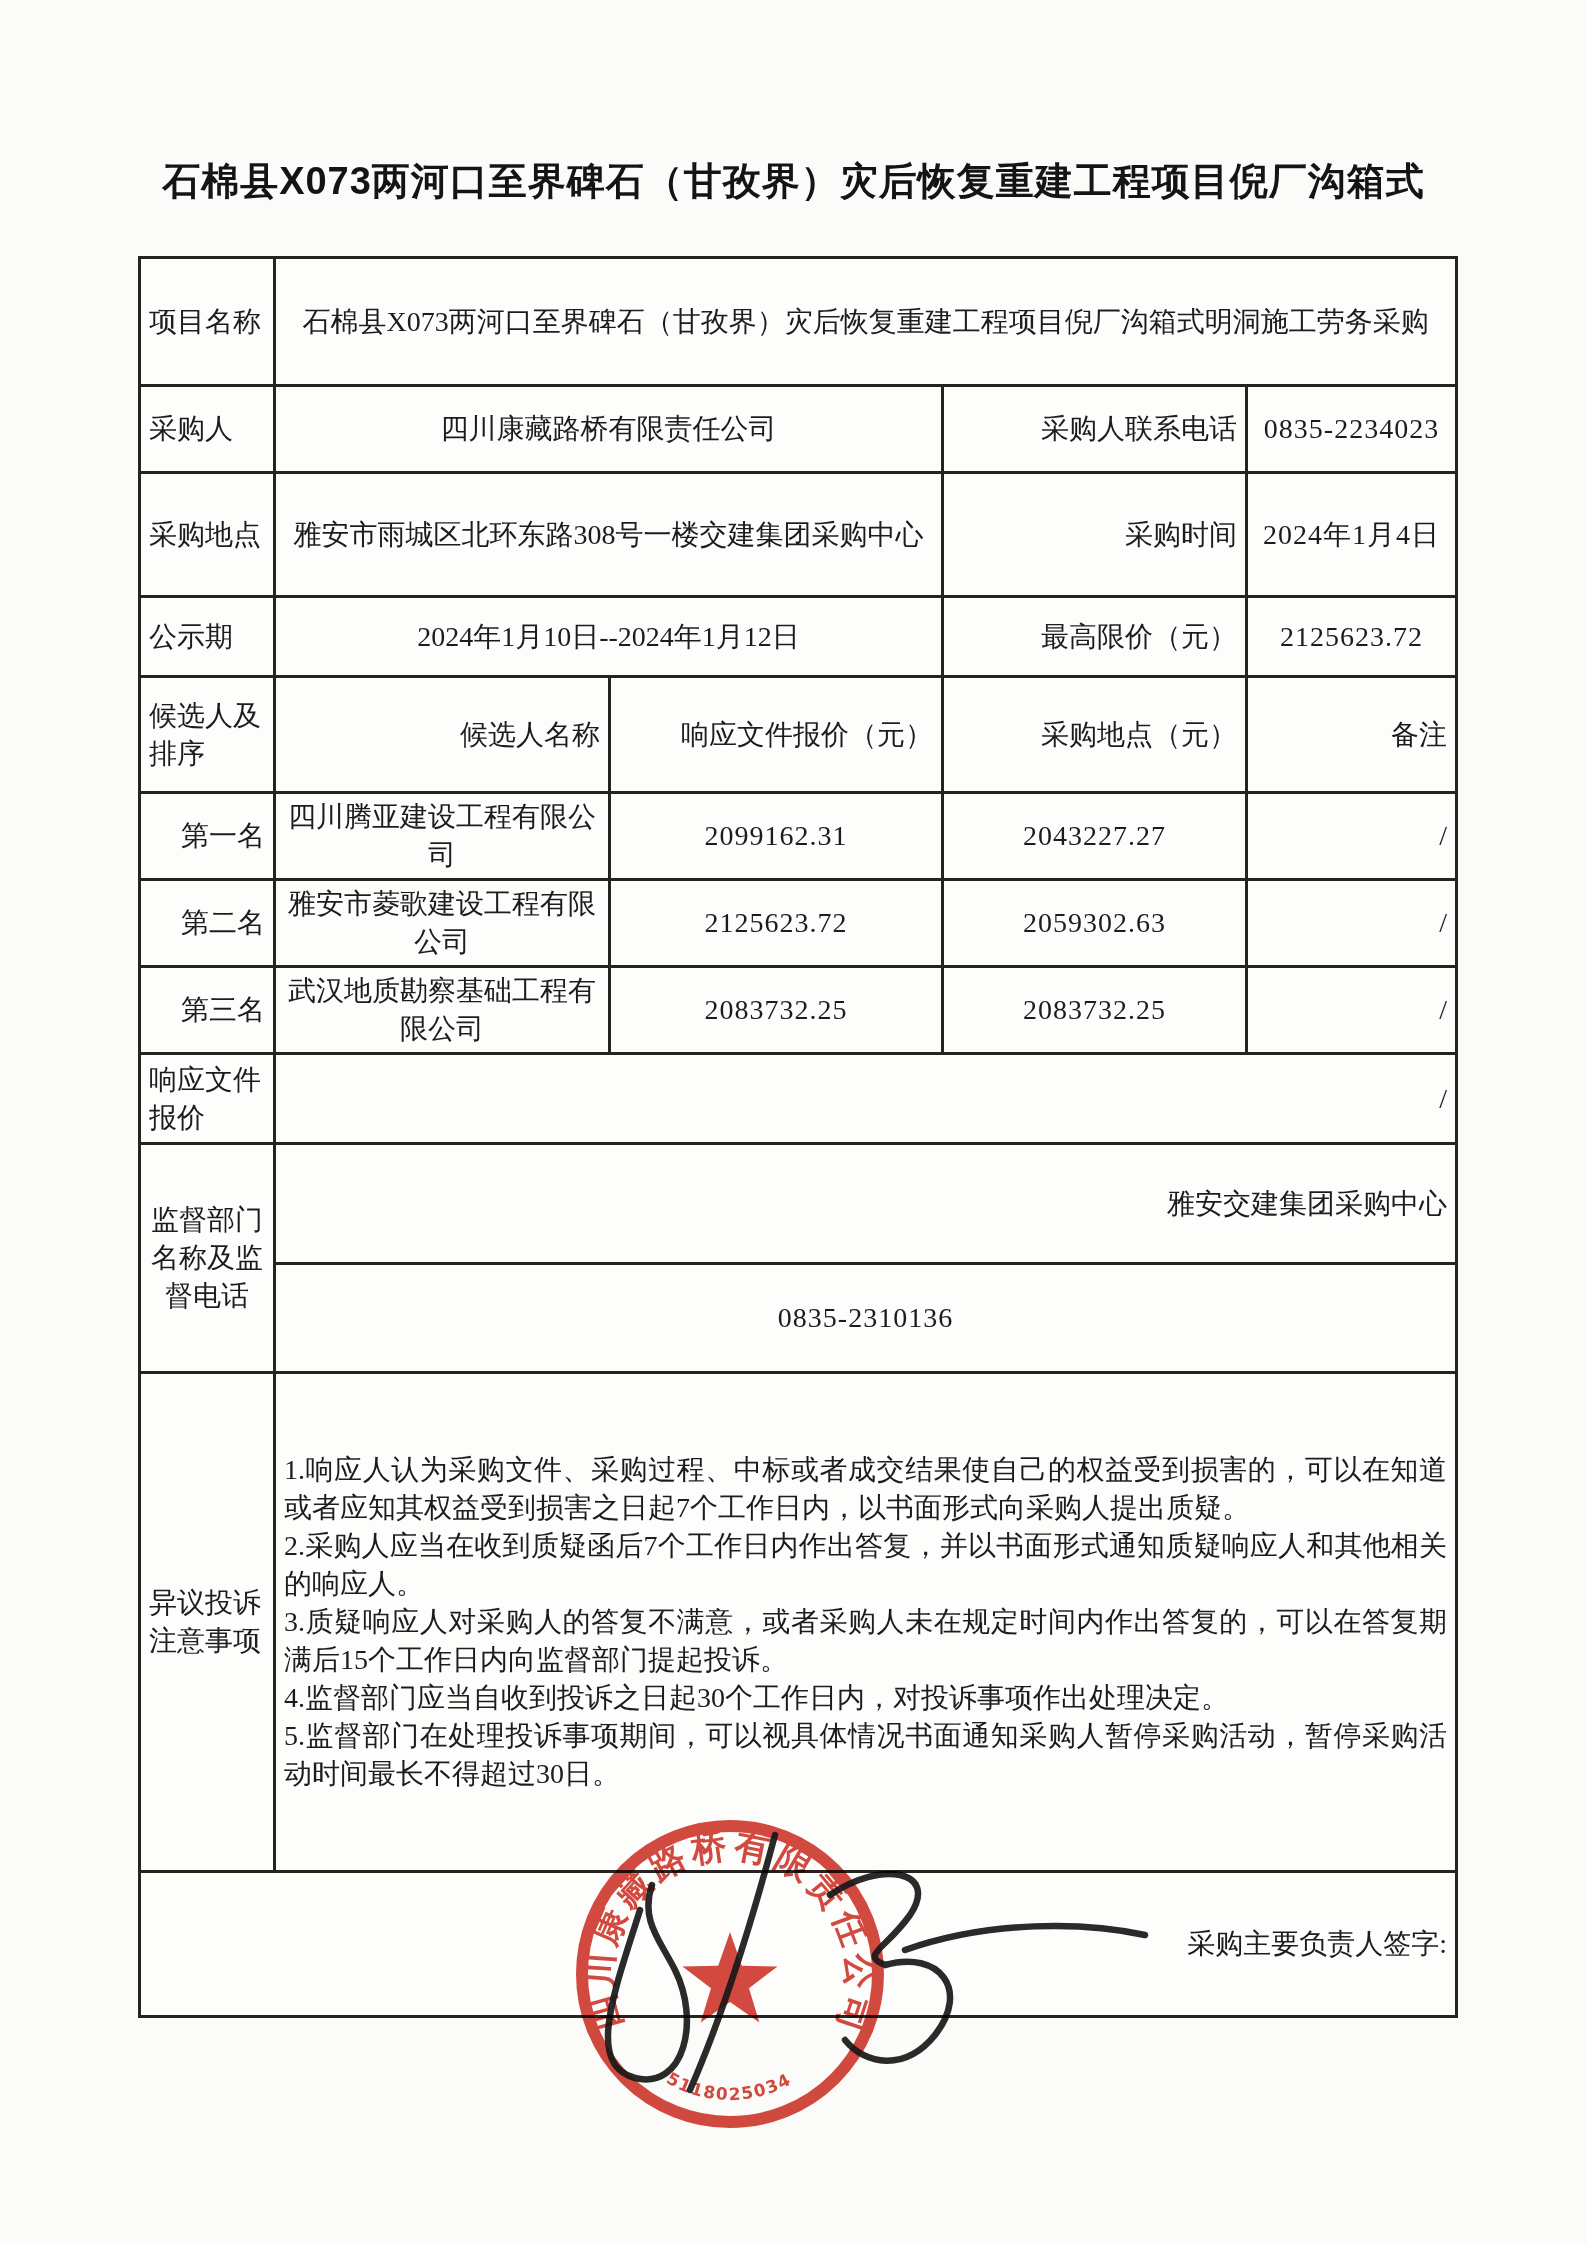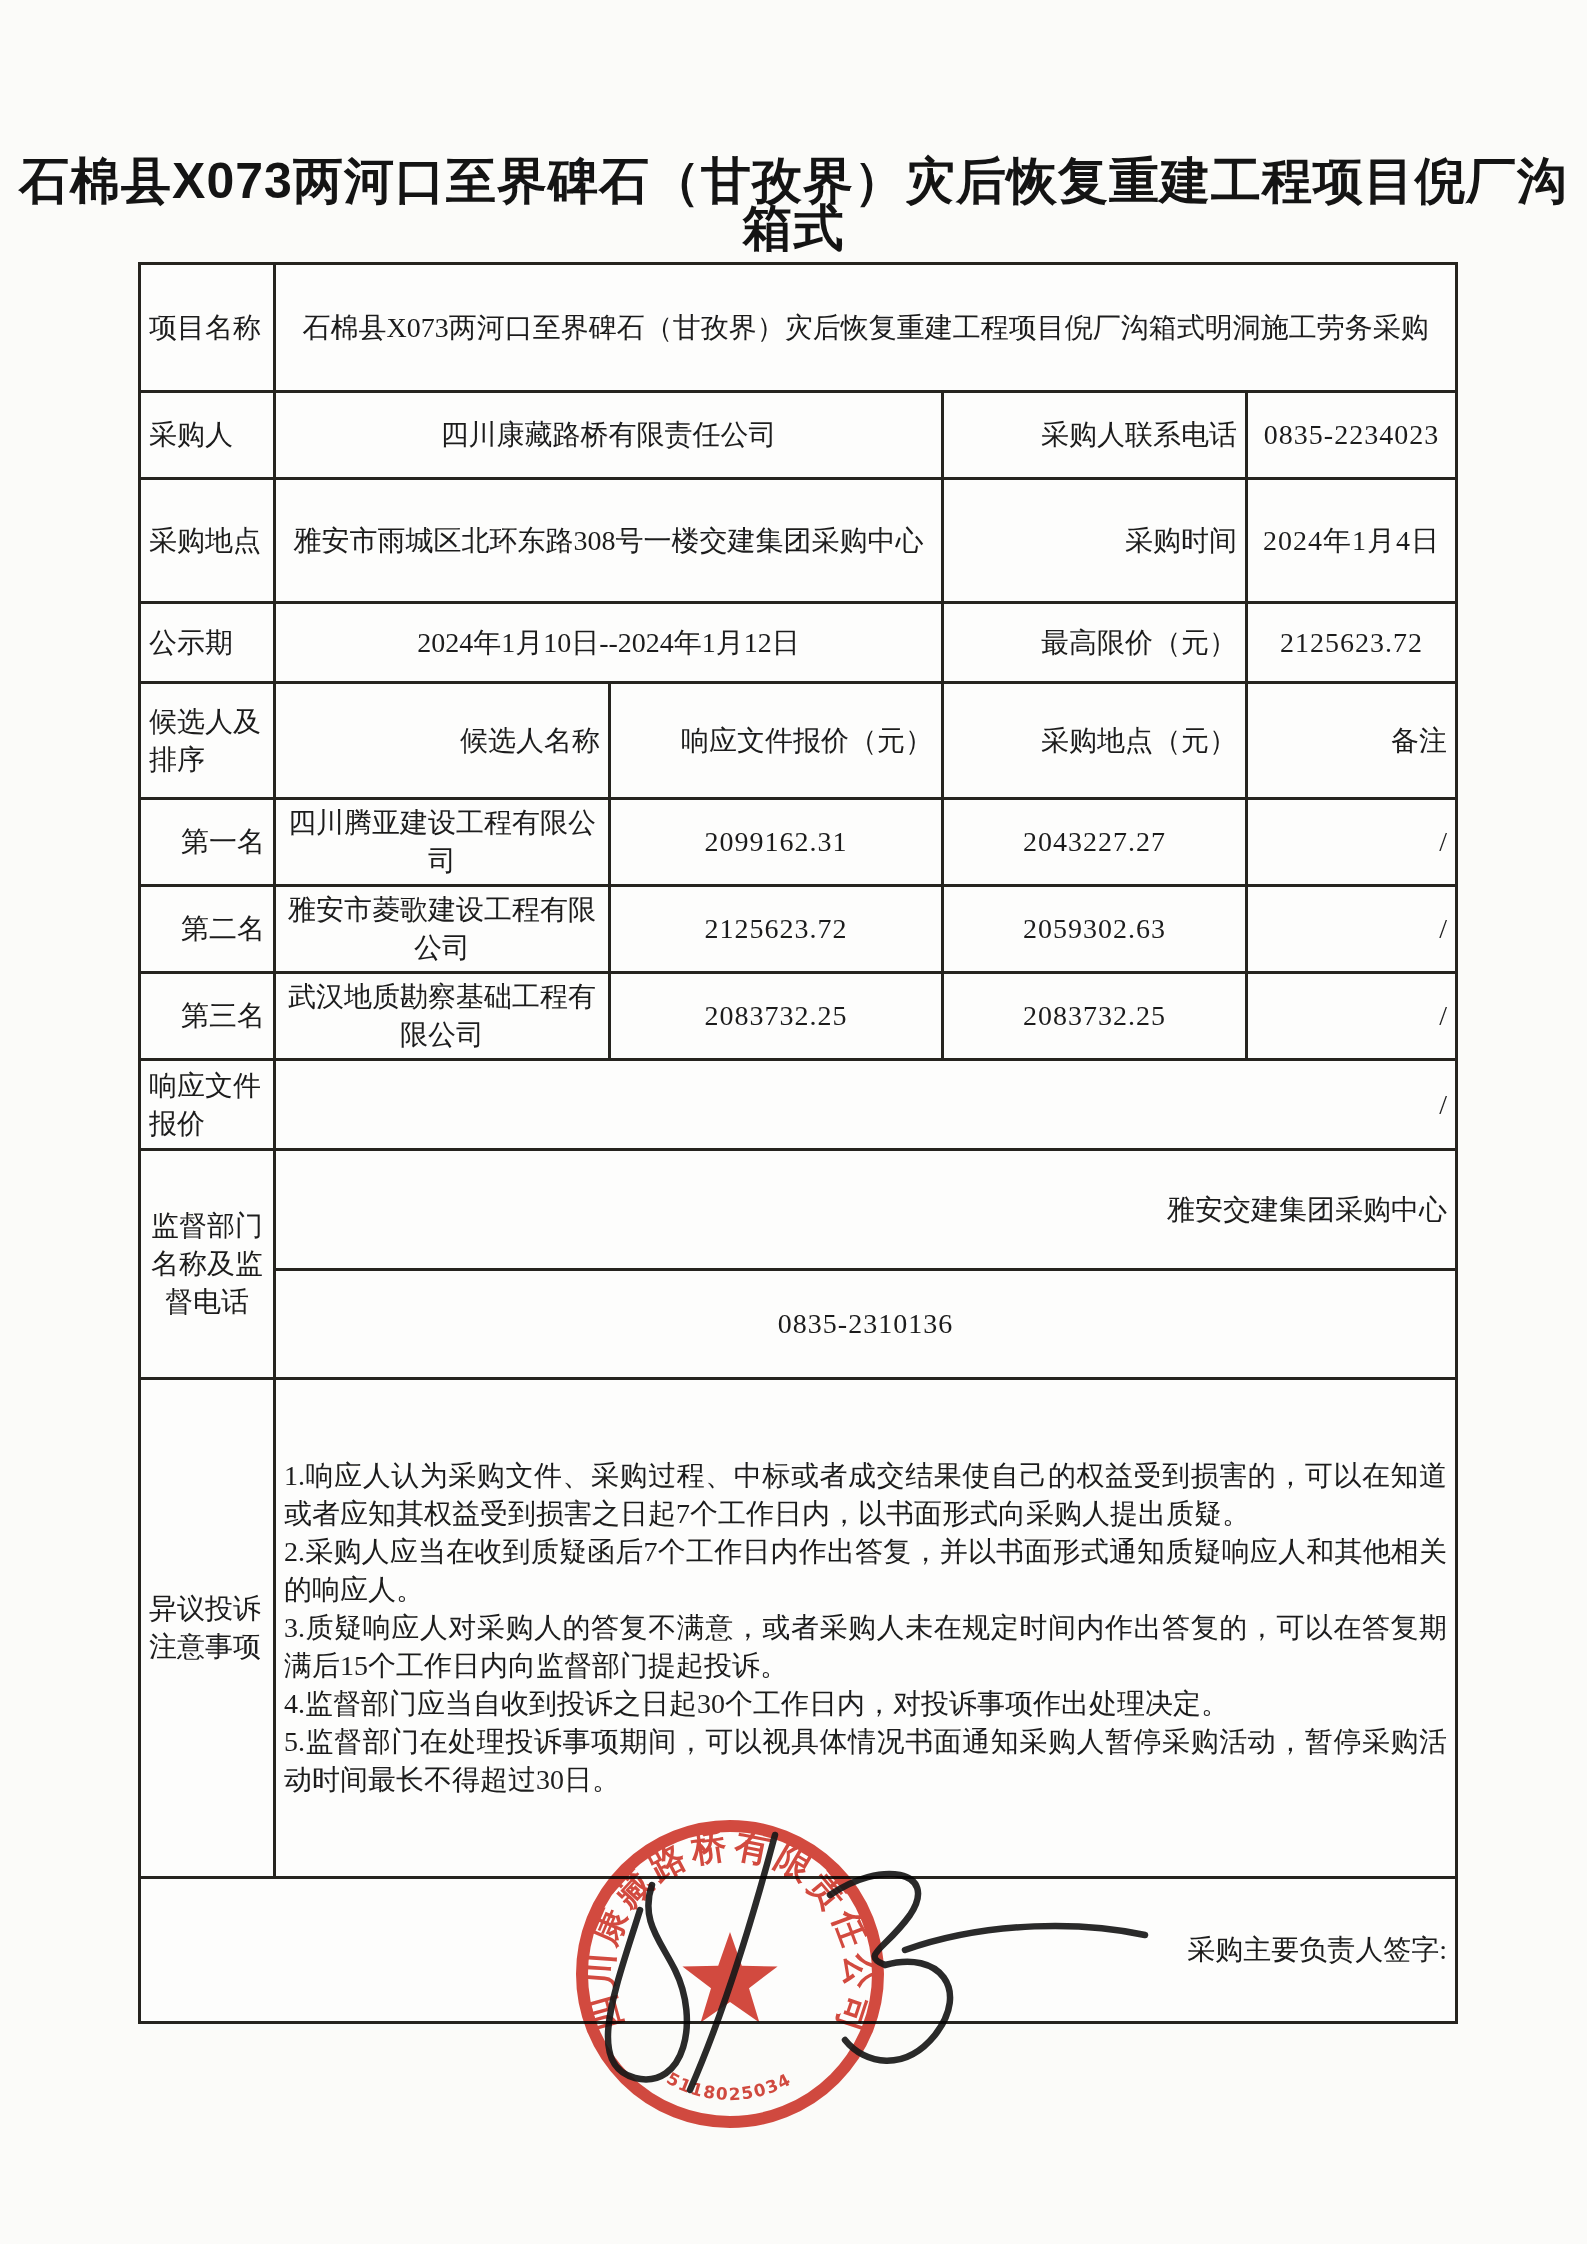--- a/index.html
+++ b/index.html
@@ -18,29 +18,29 @@
     overflow: hidden;
   }
   .title {
     position: absolute;
     top: 158px;
     left: 0;
     width: 1587px;
     text-align: center;
     font-family: "Liberation Sans", "DejaVu Sans", sans-serif;
     font-weight: bold;
-    font-size: 50px;
+    font-size: 38px;
     line-height: 47px;
     letter-spacing: 1px;
     color: #141414;
   }
   table.doc {
     position: absolute;
     left: 138px;
-    top: 262px;
+    top: 256px;
     width: 1317px;
     border-collapse: collapse;
     table-layout: fixed;
     background: #fdfdfc;
   }
   table.doc, table.doc td {
     border: 3px solid #26241f;
   }
   table.doc td {
     vertical-align: middle;

